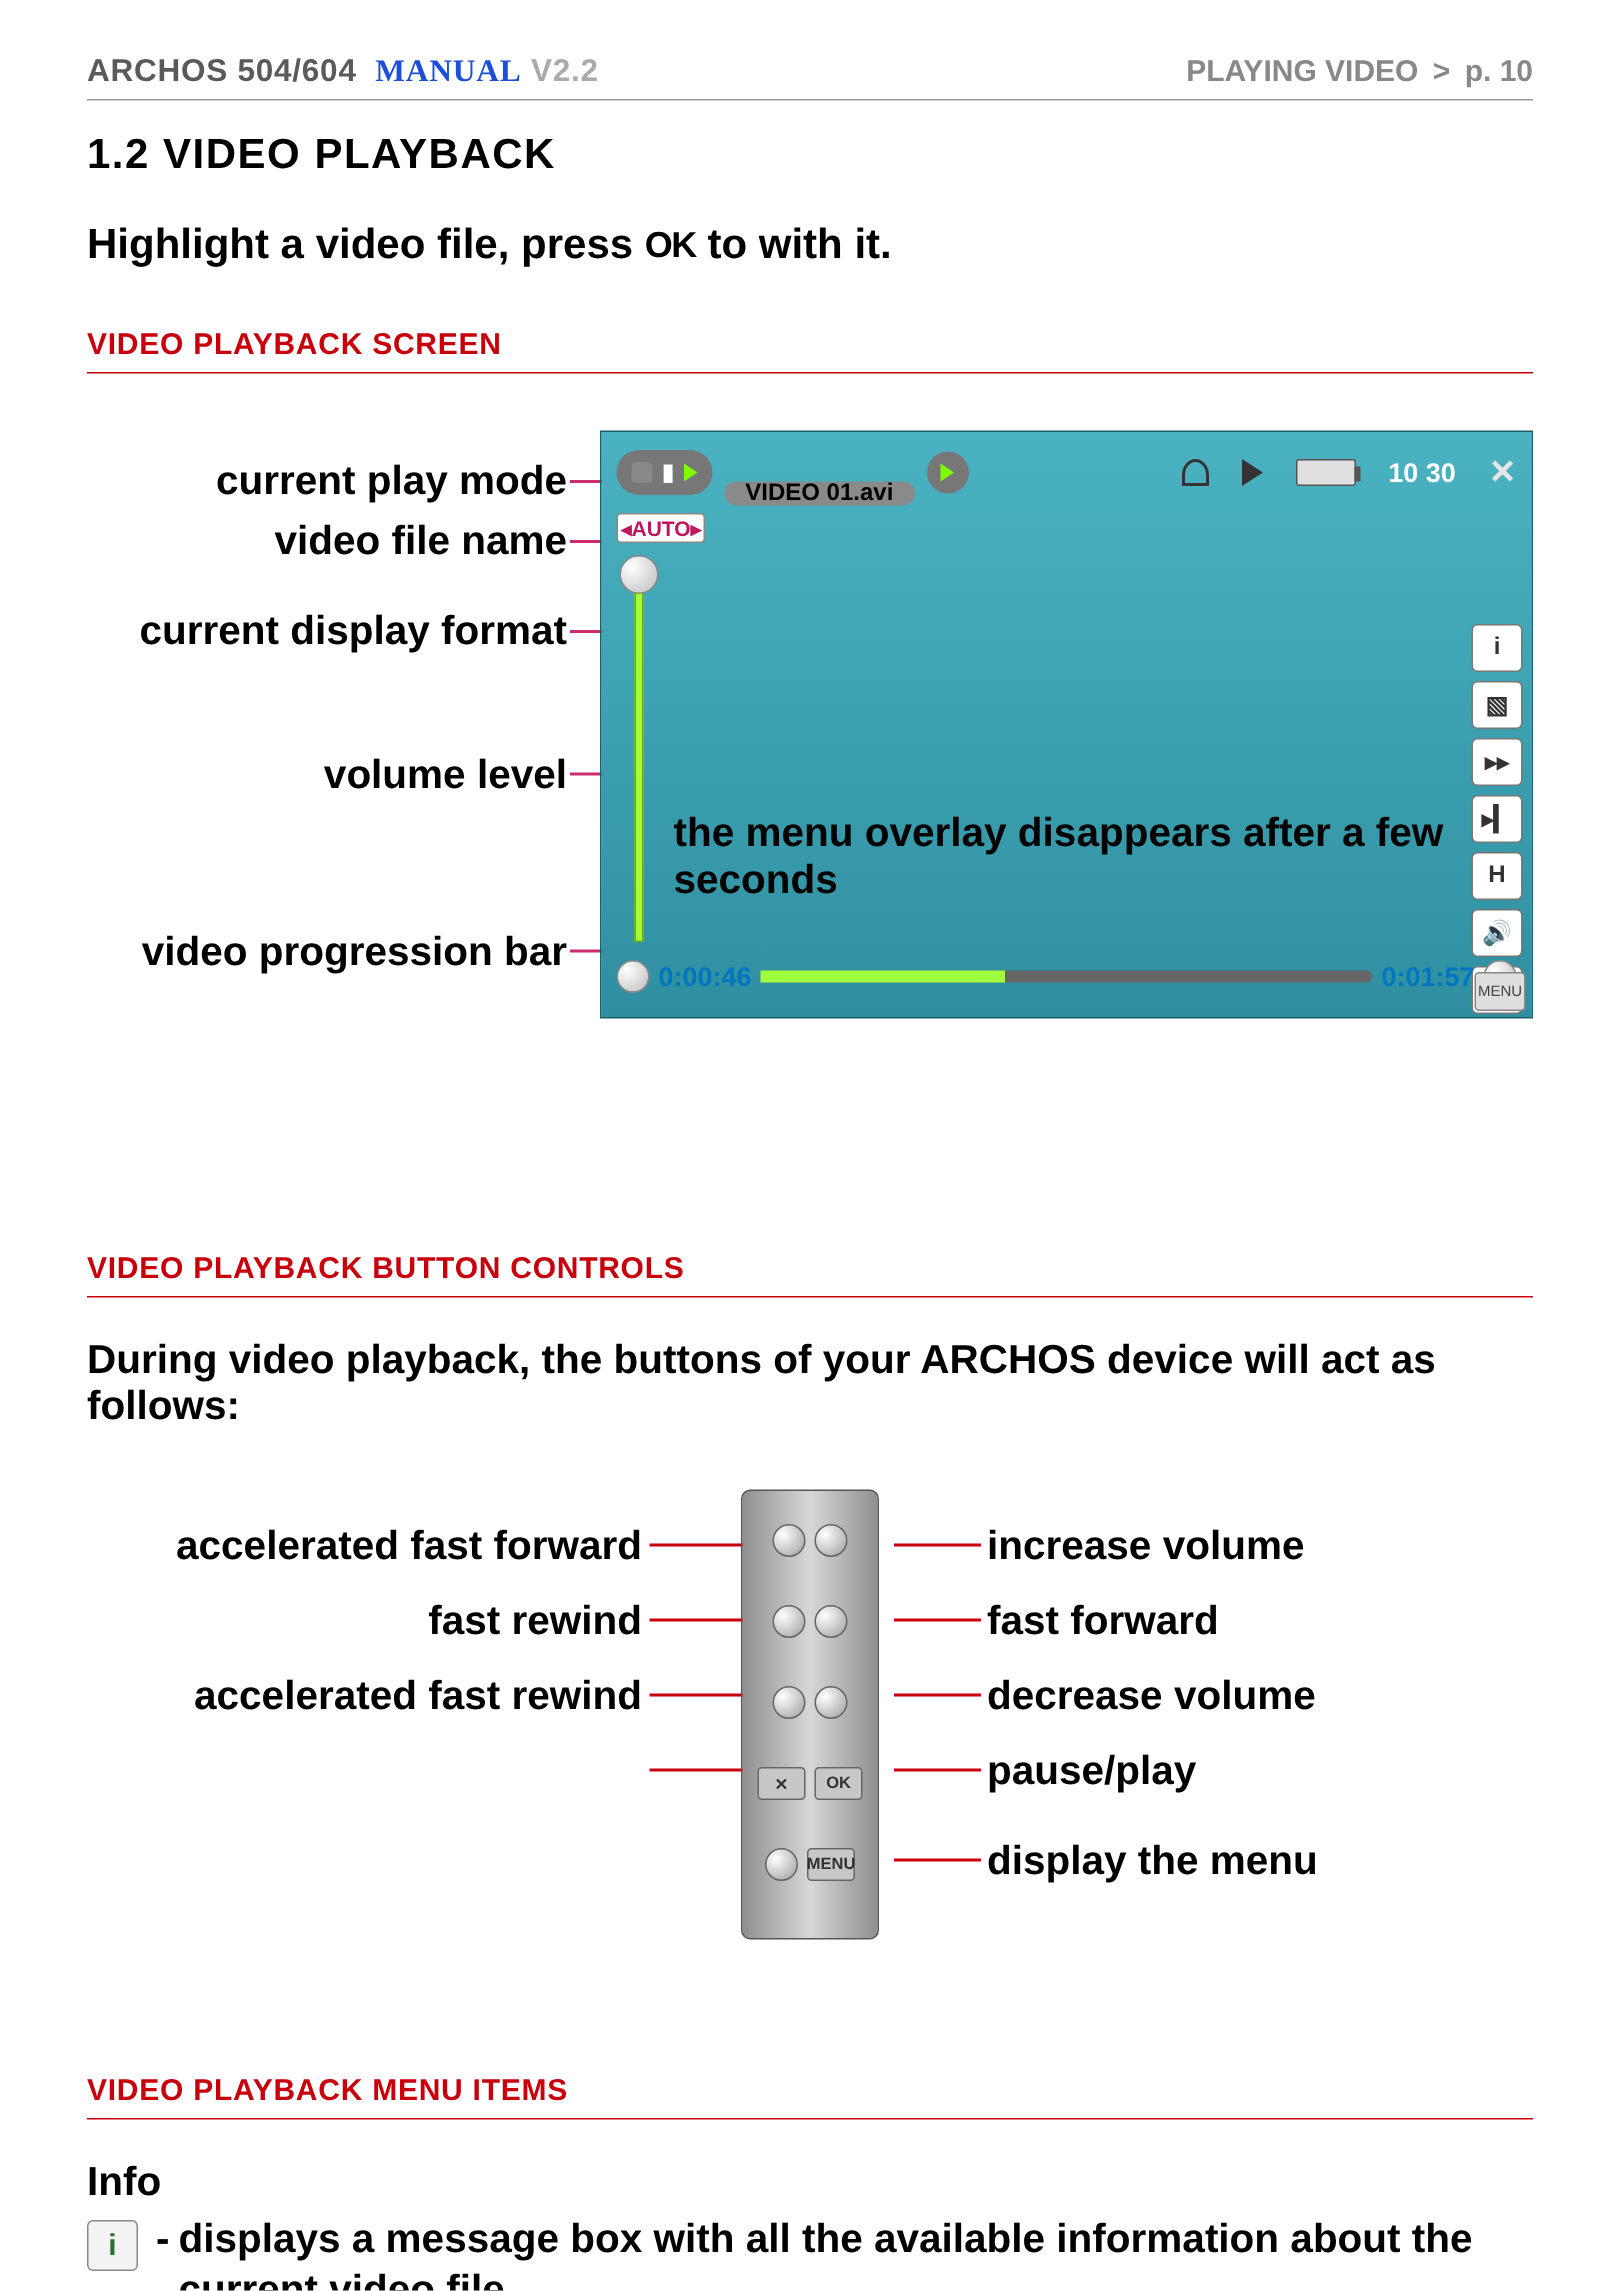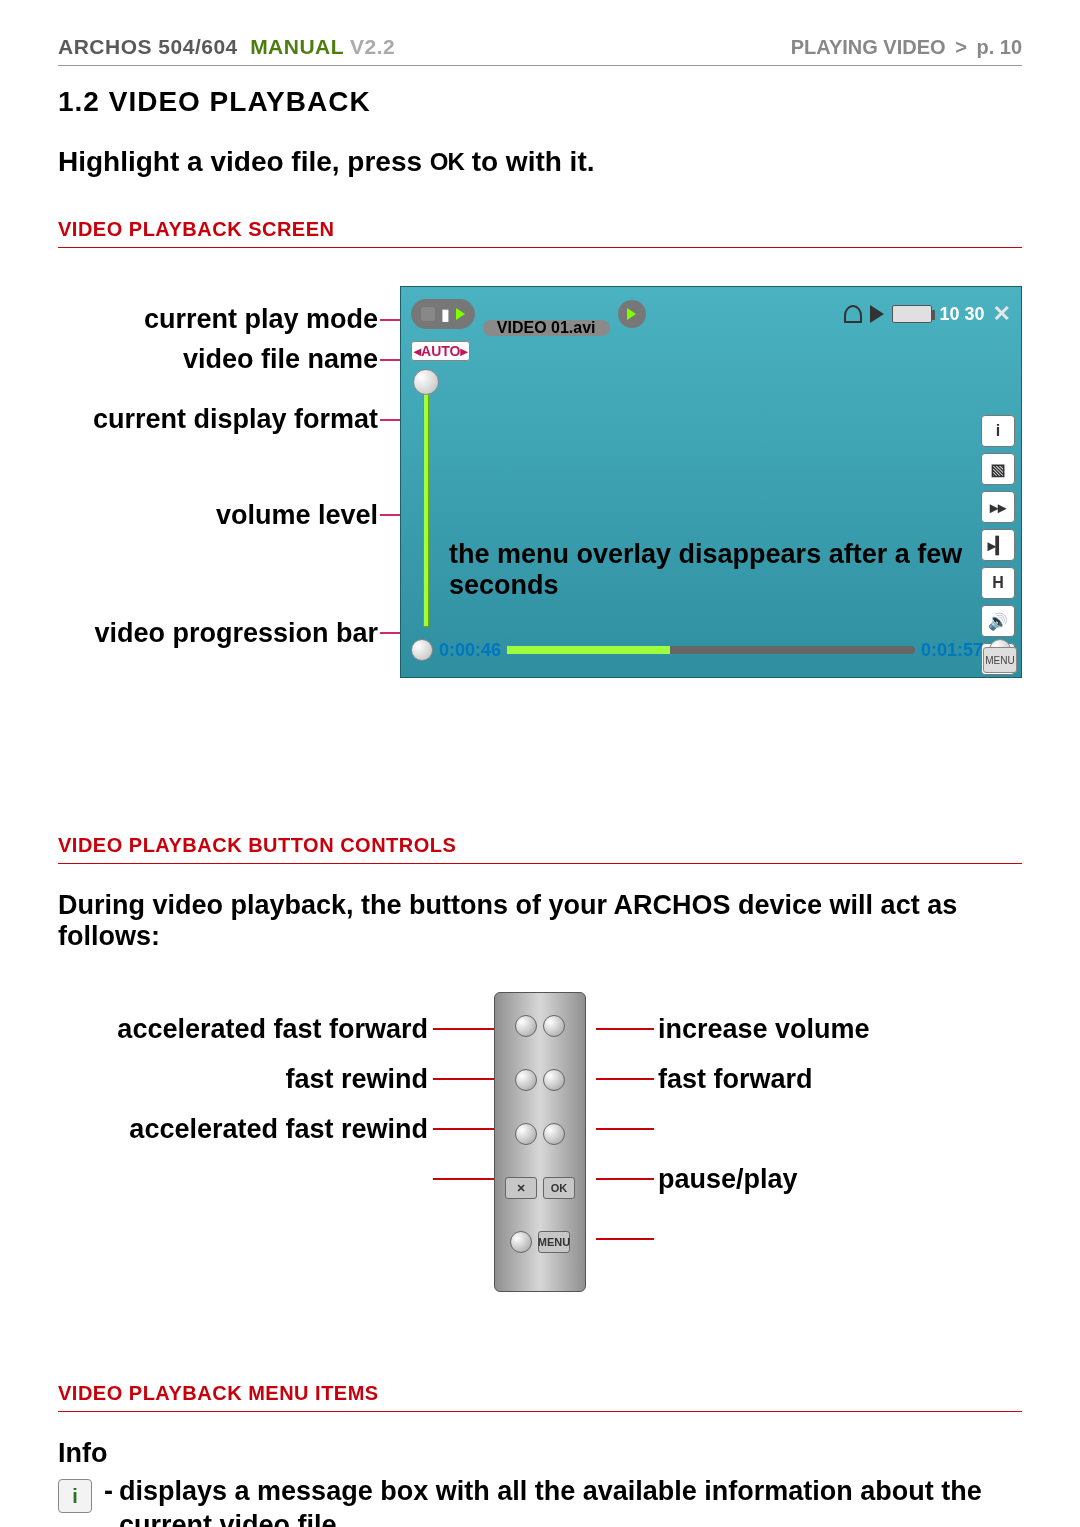--- a/index.html
+++ b/index.html
@@ -22,21 +22,21 @@
   }
   .hdr-left {
     font-size: 21px;
     font-weight: bold;
     letter-spacing: 0.5px;
     color: #5a5a5a;
     font-family: "Arial Black", Arial, sans-serif;
   }
   .hdr-left .brand { color: #5a5a5a; }
   .hdr-left .model { color: #5a5a5a; font-weight: 900; }
-  .hdr-left .manual { color: #4d7c0f; font-weight: bold; margin-left: 6px; }
+  .hdr-left .manual { color: #1d4ed8; font-weight: bold; margin-left: 6px; font-family: Liberation Serif, serif; }
   .hdr-left .ver { color: #aaa; font-weight: bold; }
   .hdr-right {
     font-size: 20px;
     font-weight: bold;
     color: #888;
   }
   .hdr-right .sep { color: #888; margin: 0 4px; }
   .hdr-right .pg { color: #888; }
   .section-num {
     font-size: 28px;
@@ -144,21 +144,21 @@
     display:flex; align-items:center; justify-content:center;
   }
   .play-circle::after{
     content:"";
     border-left:9px solid #7fff00;
     border-top:6px solid transparent;
     border-bottom:6px solid transparent;
   }
   .right-cluster {
     margin-left:auto;
-    display:flex; align-items:center; gap:8px;
+    display:flex; align-items:center; gap:22px;
   }
   .hp-icon { width:18px;height:18px;border:2px solid #333;border-radius:50% 50% 0 0 / 60% 60% 0 0;}
   .tri-icon { width:0;height:0;border-left:14px solid #333;border-top:9px solid transparent;border-bottom:9px solid transparent;}
   .batt { width:40px;height:18px;background:#e0e0e0;border:1px solid #555;border-radius:2px;position:relative;}
   .batt::after{content:"";position:absolute;right:-4px;top:4px;width:4px;height:10px;background:#555;}
   .clock { color:#fff; font-size:18px; font-weight:bold; }
   .close-x { color:#e6e6e6; font-size:22px; font-weight:bold; }
   .auto-pill {
     position:absolute; top:54px; left:10px;
     background:#fff; border:1px solid #888; border-radius:3px;
@@ -327,21 +327,23 @@
 
 <div class="sub-header">VIDEO PLAYBACK BUTTON CONTROLS</div>
 <div class="controls-intro">During video playback, the buttons of your ARCHOS device will act as follows:</div>
 
 <div class="controls-wrap">
   <div class="cl left l1">accelerated fast forward</div>
   <div class="cl left l2">fast rewind</div>
   <div class="cl left l3">accelerated fast rewind</div>
   <div class="cl r1">increase volume</div>
   <div class="cl r2">fast forward</div>
+  <div class="cl r3">decrease volume</div>
   <div class="cl r4">pause/play</div>
+  <div class="cl r5">display the menu</div>
 
   <div class="line-c lc1l"></div>
     <div class="line-c lc1r"></div>
   <div class="line-c lc2l"></div>
     <div class="line-c lc2r"></div>
   <div class="line-c lc3l"></div>
     <div class="line-c lc3r"></div>
   <div class="line-c lc4l"></div>
     <div class="line-c lc4r"></div>
   <div class="line-c lc5r"></div>

